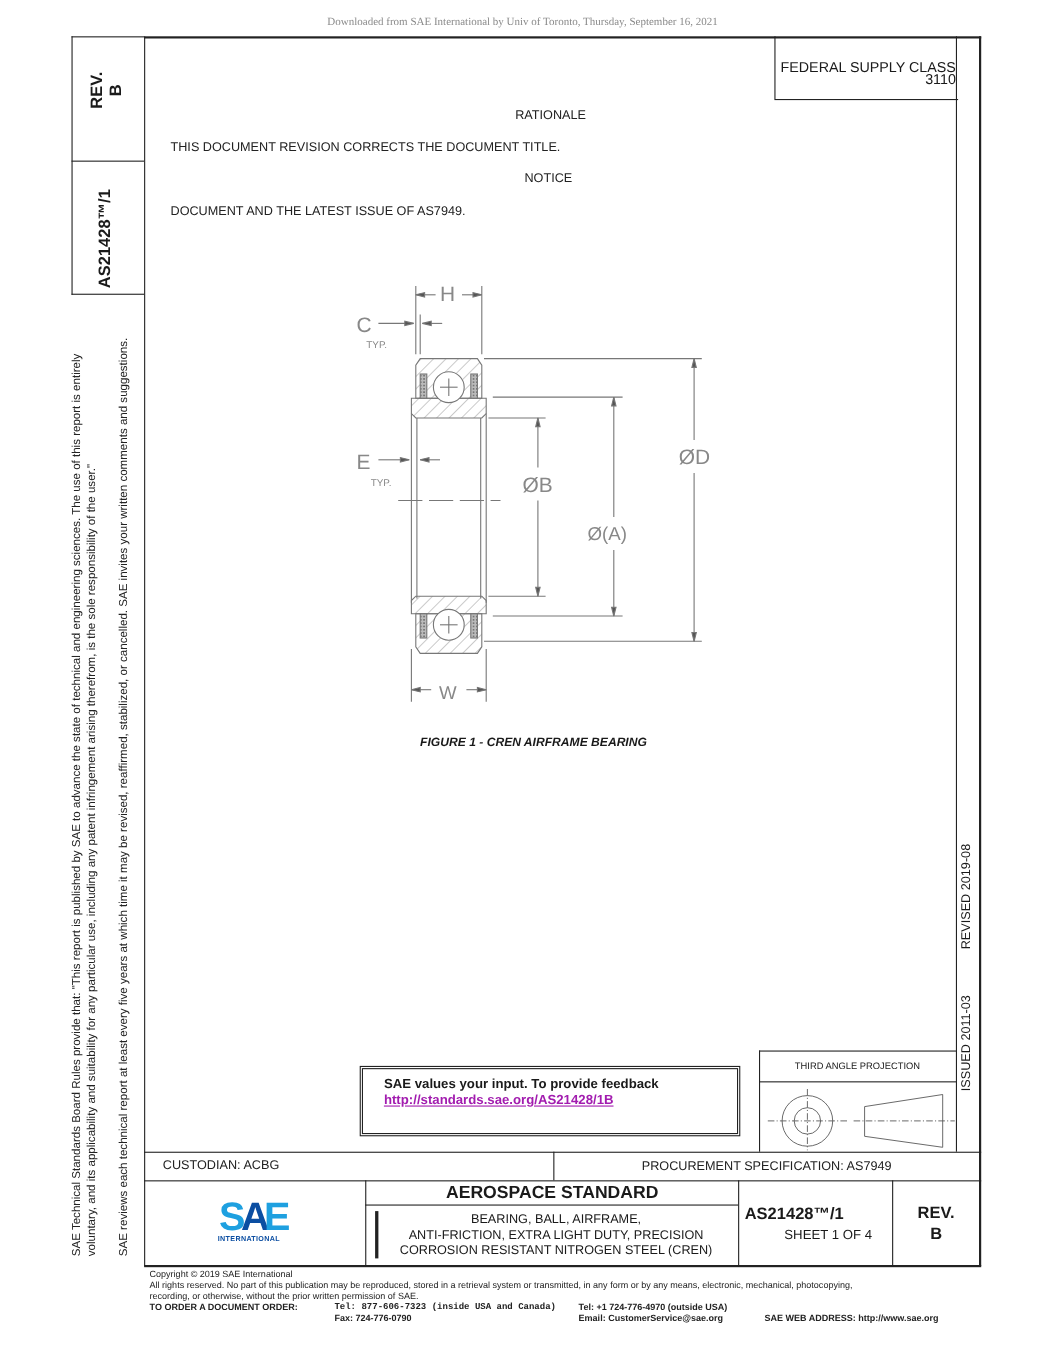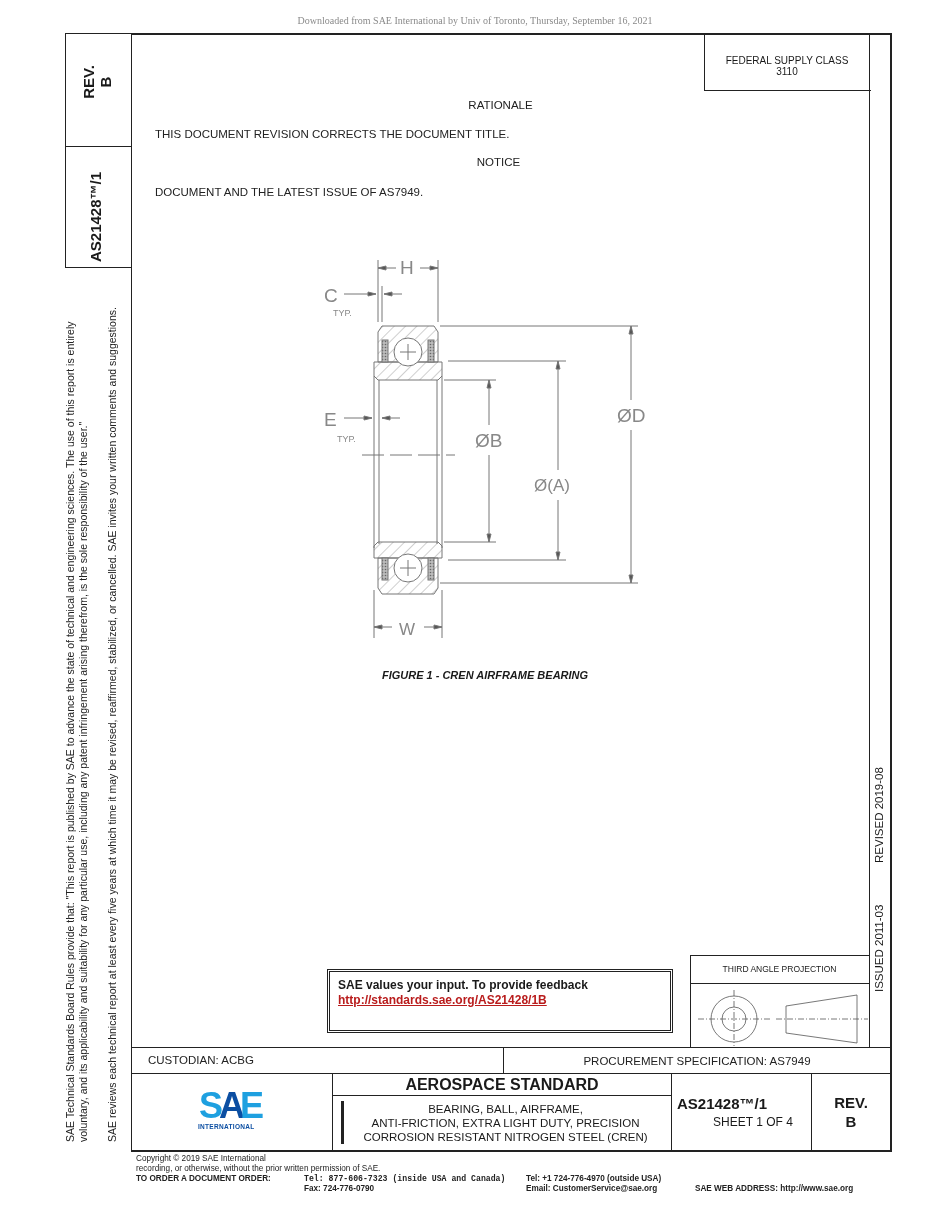--- a/index.html
+++ b/index.html
@@ -6,24 +6,24 @@
   body { width:950px; height:1230px; background:#ffffff; position:relative; overflow:hidden;
          font-family:"Liberation Sans", sans-serif; color:#1a1a1a; }
   .abs { position:absolute; }
   .download-note { left:0; width:950px; top:15px; text-align:center; font-family:"Liberation Serif", serif;
                    font-size:10px; color:#8a8a8a; }
   .line { position:absolute; background:#222; }
   .rot { position:absolute; transform-origin:0 0; transform:rotate(-90deg); white-space:nowrap; }
   .side-text { font-size:10.5px; color:#222; line-height:13px; }
   .body-text { font-size:11.5px; color:#222; }
   .center { text-align:center; }
-  .fsc { font-size:10px; text-align:center; line-height:11px; }
+  .fsc { font-size:13px; text-align:right; line-height:11px; }
   .fig-caption { font-size:11px; font-weight:bold; font-style:italic; }
-  .feedback { border:3px double #222; box-sizing:border-box; padding:6px 8px; font-size:12px; font-weight:bold; line-height:15px; }
-  .feedback a { color:#b91c1c; text-decoration:underline; }
+  .feedback { border:3px double #222; box-sizing:border-box; padding:6px 19px; font-size:12px; font-weight:bold; line-height:15px; }
+  .feedback a { color:#a21caf; text-decoration:underline; }
   .small { font-size:8.5px; }
   .title-main { font-size:16px; font-weight:bold; }
   .title-desc { font-size:11.5px; line-height:14px; }
   .docnum { font-size:15px; font-weight:bold; }
   .sheet { font-size:12px;margin-left:36px; }
   .rev { font-size:15px; font-weight:bold; line-height:19px; }
   .footer { font-size:8.2px; line-height:10px; color:#222; }
 </style>
 </head>
 <body>
@@ -231,20 +231,21 @@
   <div class="abs docnum" style="left:677px;top:1095px;">AS21428™/1</div>
   <div class="abs sheet" style="left:677px;top:1115px;">SHEET 1 OF 4</div>
   <div class="abs rev center" style="left:812px;top:1093px;width:78px;">
     <div>REV.</div>
     <div>B</div>
   </div>
 </div>
 
 <div class="abs footer" style="left:136px;top:1154px;width:760px;">
   <div>Copyright © 2019 SAE International</div>
+  <div>All rights reserved. No part of this publication may be reproduced, stored in a retrieval system or transmitted, in any form or by any means, electronic, mechanical, photocopying,</div>
   <div>recording, or otherwise, without the prior written permission of SAE.</div>
   <div style="position:relative;height:20px;font-weight:bold;">
     <span class="abs" style="left:0;top:0;">TO ORDER A DOCUMENT ORDER:</span>
     <span class="abs" style="left:168px;top:0;font-family:Liberation Mono, monospace;">Tel: 877-606-7323 (inside USA and Canada)</span>
     <span class="abs" style="left:168px;top:10px;">Fax: 724-776-0790</span>
     <span class="abs" style="left:390px;top:0;text-align:right;">Tel: +1 724-776-4970 (outside USA)</span>
     <span class="abs" style="left:390px;top:10px;">Email: CustomerService@sae.org</span>
     <span class="abs" style="left:559px;top:10px;">SAE WEB ADDRESS: http://www.sae.org</span>
   </div>
 </div>

